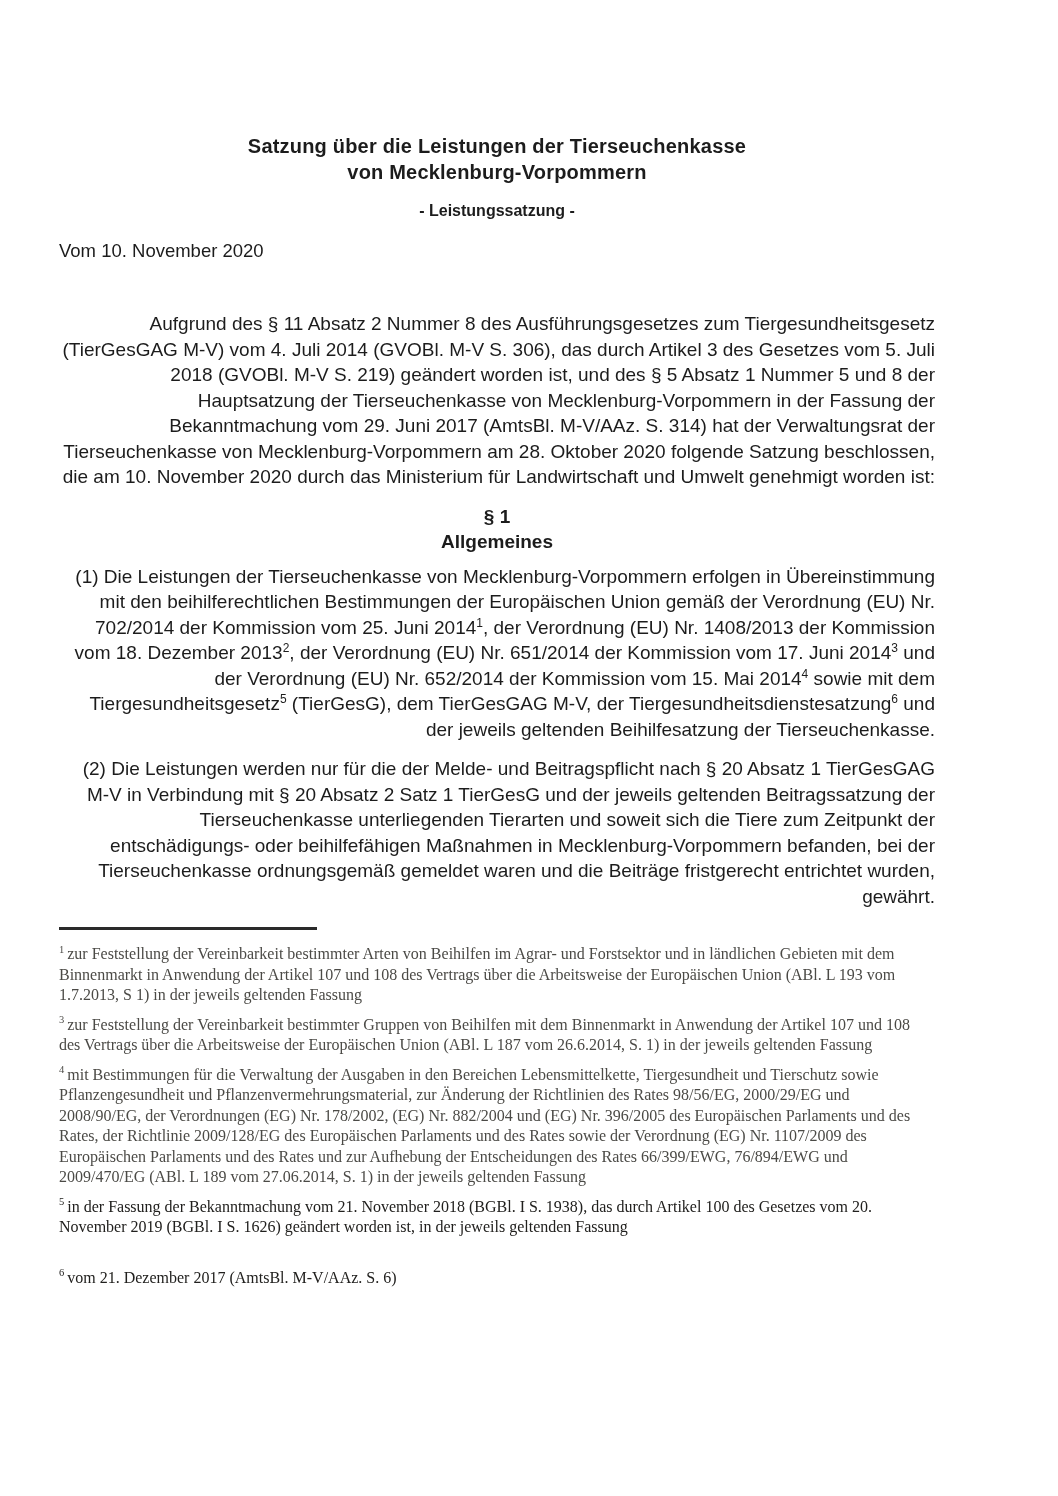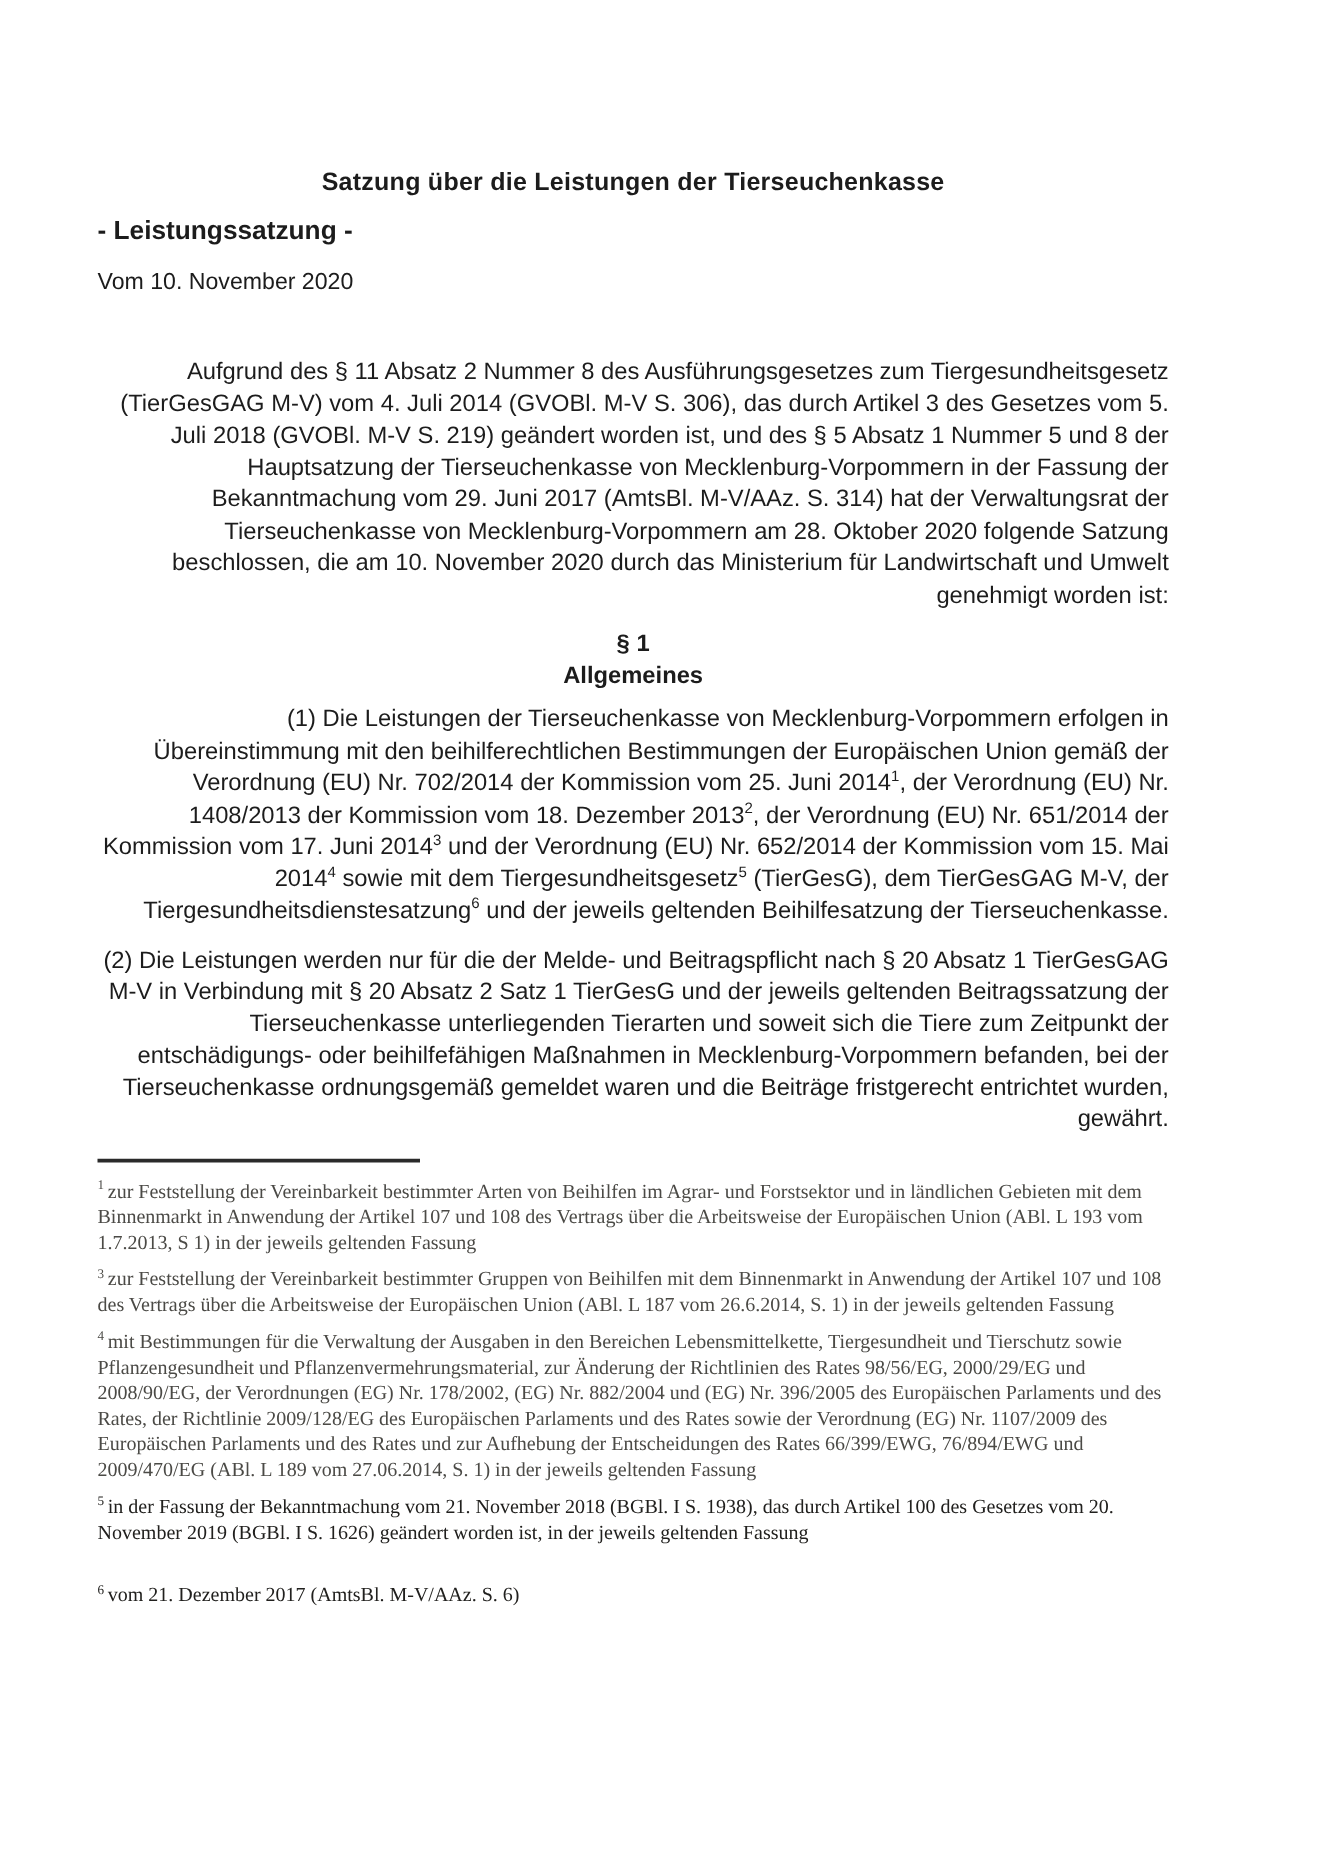--- a/index.html
+++ b/index.html
@@ -13,35 +13,35 @@
     width:1058px;
     height:1496px;
     font-family:"Liberation Sans", sans-serif;
     color:var(--ink);
     overflow:hidden;
   }
   .page{
     box-sizing:border-box;
     width:1058px;
     height:1496px;
-    padding:133px 123px 40px 78px;
+    padding:133px 123px 40px 59px;
     background:#ffffff;
   }
   .doc-title{
     margin:0 0 14px 0;
     text-align:center;
     font-size:20px;
     line-height:26px;
     font-weight:bold;
     letter-spacing:0.2px;
   }
   .doc-title .line{display:block;}
   .doc-subtitle{
-    text-align:left;
-    font-size:21px;
+    text-align:center;
+    font-size:16px;
     font-weight:bold;
     margin:0 0 2px 0;
     line-height:24px;
   }
   .meta{
     margin:0 0 11px 0;
     font-size:18.5px;
     line-height:24px;
   }
   .meta-date{margin-bottom:48px;margin-top:16px;}
@@ -88,20 +88,21 @@
   .footnote.tone-dark{color:var(--fn-dark);}
   .footnote:last-child{margin-top:30px;}
 </style>
 </head>
 <body>
 
 <div class="page">
 
   <h1 class="doc-title">
     <span class="line">Satzung über die Leistungen der Tierseuchenkasse</span>
+    <span class="line">von Mecklenburg-Vorpommern</span>
   </h1>
 
   <div class="doc-subtitle">- Leistungssatzung -</div>
 
   <p class="meta meta-date">Vom 10. November 2020</p>
 
   <p class="body-para">Aufgrund des § 11 Absatz 2 Nummer 8 des Ausführungsgesetzes zum Tiergesundheitsgesetz (TierGesGAG M-V) vom 4. Juli 2014 (GVOBl. M-V S. 306), das durch Artikel 3 des Gesetzes vom 5. Juli 2018 (GVOBl. M-V S. 219) geändert worden ist, und des § 5 Absatz 1 Nummer 5 und 8 der Hauptsatzung der Tierseuchenkasse von Mecklenburg-Vorpommern in der Fassung der Bekanntmachung vom 29. Juni 2017 (AmtsBl. M-V/AAz. S. 314) hat der Verwaltungsrat der Tierseuchenkasse von Mecklenburg-Vorpommern am 28. Oktober 2020 folgende Satzung beschlossen, die am 10. November 2020 durch das Ministerium für Landwirtschaft und Umwelt genehmigt worden ist:</p>
 
   <div class="section-heading">
     <div>§ 1</div>

